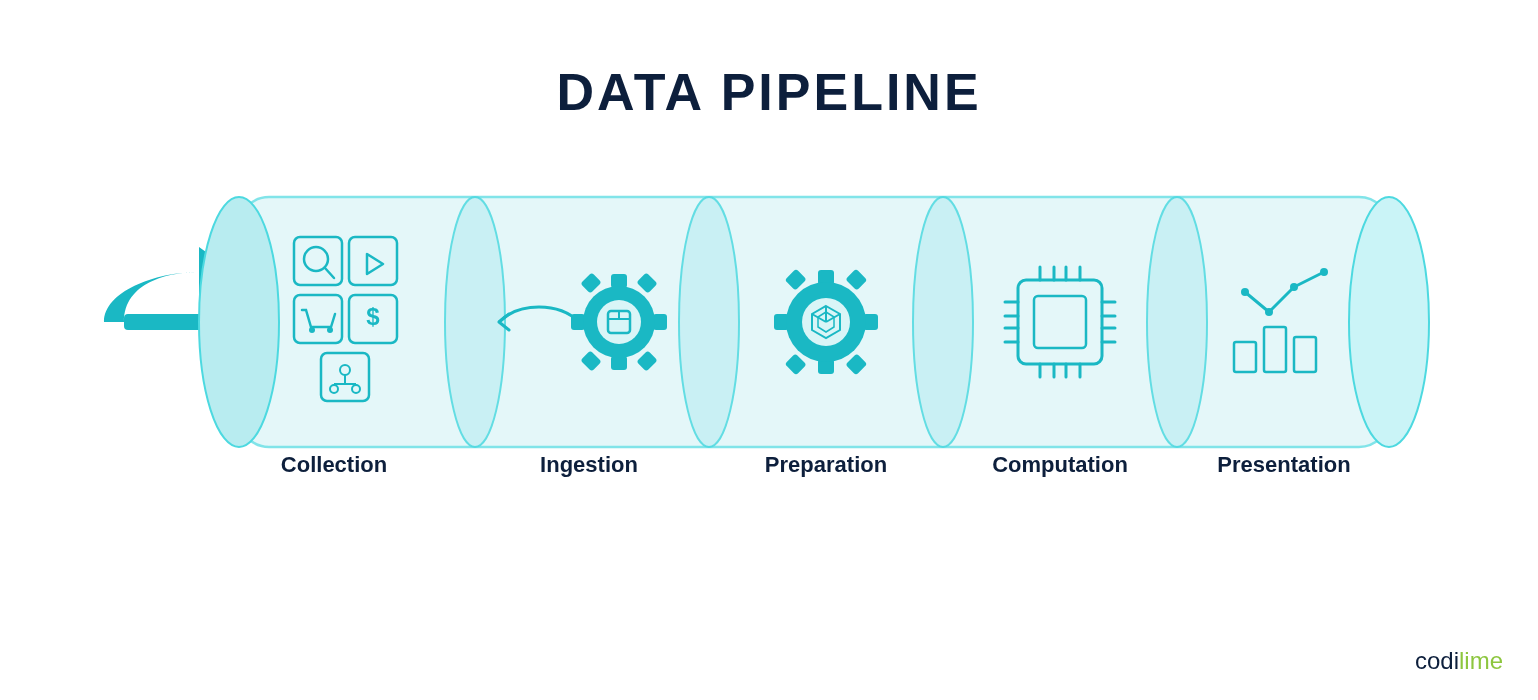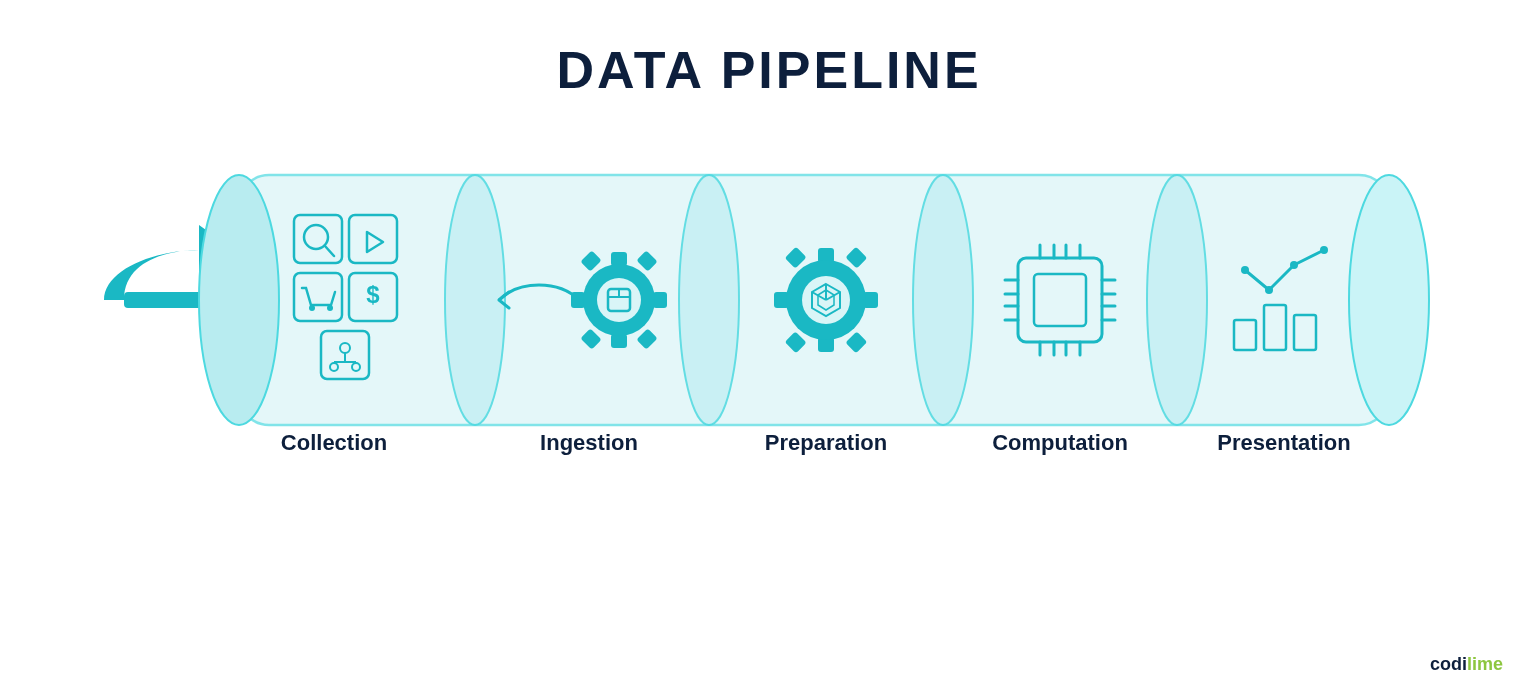--- a/index.html
+++ b/index.html
@@ -11,41 +11,41 @@
       overflow: hidden;
       position: relative;
     }
 
     .page-title {
       text-align: center;
       font-size: 52px;
       font-weight: 900;
       color: #0d1f3c;
       letter-spacing: 3px;
-      padding-top: 40px;
+      padding-top: 62px;
       margin-bottom: 30px;
     }
 
     .pipeline-container {
       display: flex;
       align-items: center;
       justify-content: center;
       position: relative;
       margin: 0 auto;
       width: 1300px;
       height: 340px;
     }
 
     
     .logo {
       position: absolute;
       bottom: 25px;
       right: 35px;
-      font-size: 18px;
-      font-weight: 700;
+      font-size: 24px;
+      font-weight: 400;
       color: #0d1f3c;
     }
     .logo span.green {
       color: #8dc63f;
     }
 
     svg {
       overflow: visible;
     }
   </style>

